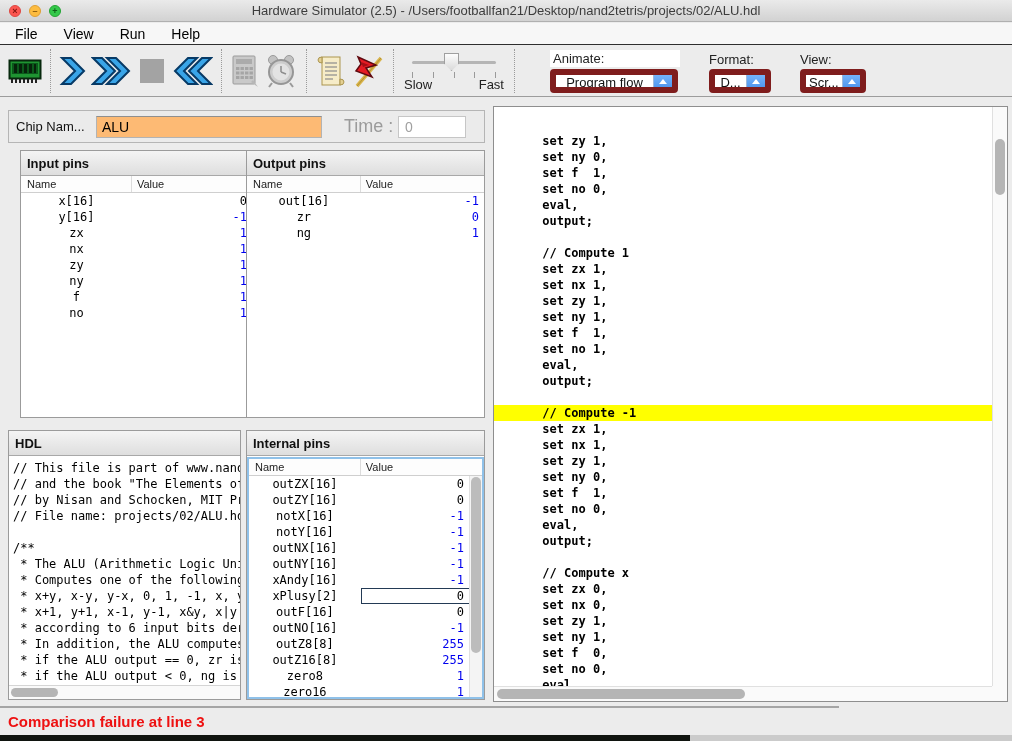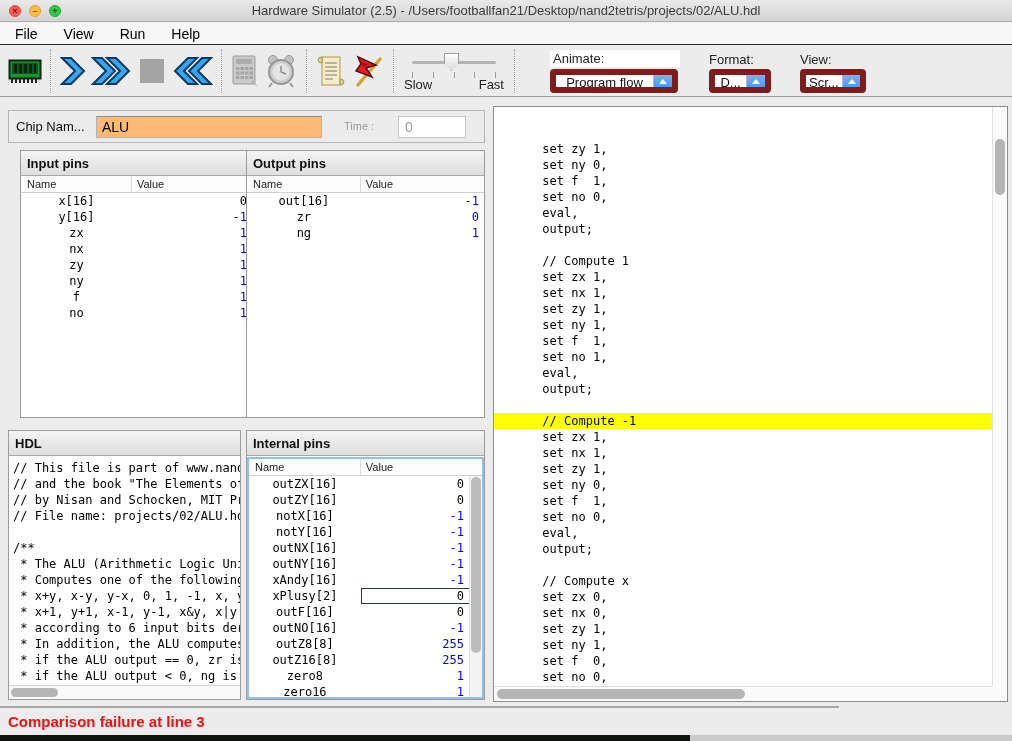--- a/index.html
+++ b/index.html
@@ -56,21 +56,21 @@
   .combo .stepper::after { content:""; position:absolute; left:5px; bottom:4px;
     border:4px solid transparent; border-top:5px solid #fff; border-bottom-width:0; }
   .combo.w-animate { width:128px; } .combo.w-format { width:62px; } .combo.w-view { width:66px; }
   
   .chipbar { position:absolute; left:8px; top:110px; width:477px; height:33px;
     background:#ebebeb; border:1px solid #b5b5b5; }
   .chip-label { position:absolute; left:7px; top:0; line-height:31px; font-size:13px; color:#111; }
   .chip-field { position:absolute; left:87px; top:5px; width:226px; height:22px;
     background:#fdba74; border:1px solid #b3b3b3; border-top-color:#8f8f8f;
     font-size:14px; padding:2px 0 0 5px; color:#000; }
-  .time-label { position:absolute; left:335px; top:0; line-height:31px; font-size:11px; color:#9b9b9b; }
+  .time-label { position:absolute; left:335px; top:0; line-height:31px; font-size:18px; color:#9b9b9b; }
   .time-field { position:absolute; left:389px; top:5px; width:68px; height:22px;
     background:#fff; border:1px solid #c6c6c6; font-size:14px; padding:2px 0 0 6px; color:#a0a0a0; }
   
   .panel { position:absolute; background:#fff; border:1px solid #9b9b9b; }
   .panel-title { height:25px; background:linear-gradient(#f4f4f4,#dedede);
     border-bottom:1px solid #a8a8a8; font-weight:bold; font-size:13px; color:#111;
     padding:5px 0 0 6px; }
   .thead { height:17px; background:#fdfdfd; border-bottom:1px solid #cfcfcf;
     display:flex; font-size:11px; color:#222; }
   .thead .cn { width:48%; padding-left:6px; border-right:1px solid #dcdcdc; line-height:16px; }
@@ -99,21 +99,21 @@
     border:2px solid #8fc1e9; overflow:hidden; }
   .int-table .prow .pval { padding-right:18px; }
   .int-vscroll { position:absolute; right:0; top:17px; bottom:0; width:13px;
     background:#f4f4f4; border-left:1px solid #e0e0e0; }
   .int-vthumb { position:absolute; left:1px; top:1px; width:10px; height:176px;
     border-radius:5px; background:#bcbcbc; }
   
   .script-panel { position:absolute; left:493px; top:106px; width:515px; height:596px;
     background:#fff; border:1px solid #8e8e8e; }
   .script-body { position:absolute; left:0; top:0; right:15px; bottom:15px;
-    overflow:hidden; padding-top:18px; }
+    overflow:hidden; padding-top:10px;font-weight:bold; }
   .sline { height:16px; font-family:"DejaVu Sans Mono", monospace; font-size:12px;
     line-height:16px; white-space:pre; padding-left:5px; color:#000; }
   .sline.hl { background:#ffff00; }
   .vscroll { position:absolute; right:0; top:0; bottom:15px; width:15px;
     background:#fafafa; border-left:1px solid #e0e0e0; }
   .vthumb { position:absolute; left:2px; top:32px; width:10px; height:56px;
     border-radius:5px; background:#b5b5b5; }
   .hscroll2 { position:absolute; left:0; right:15px; bottom:0; height:15px;
     background:#fafafa; border-top:1px solid #e0e0e0; }
   .hthumb2 { position:absolute; left:3px; top:2px; width:248px; height:10px;

